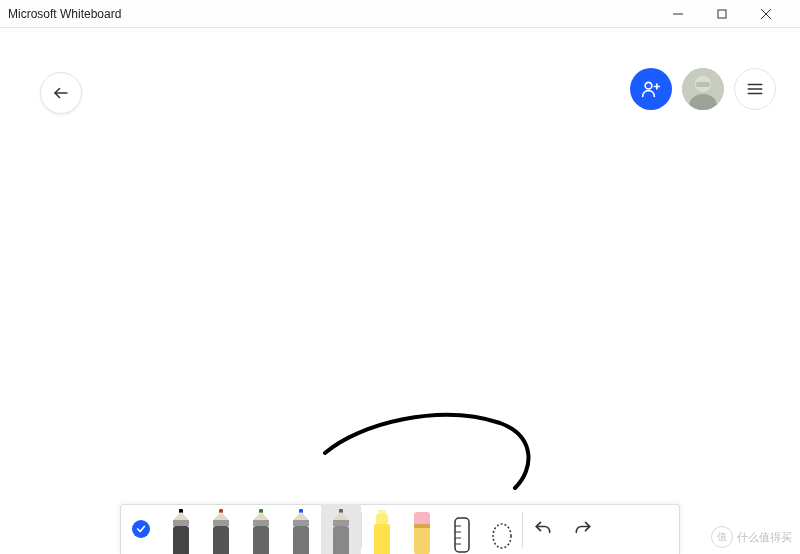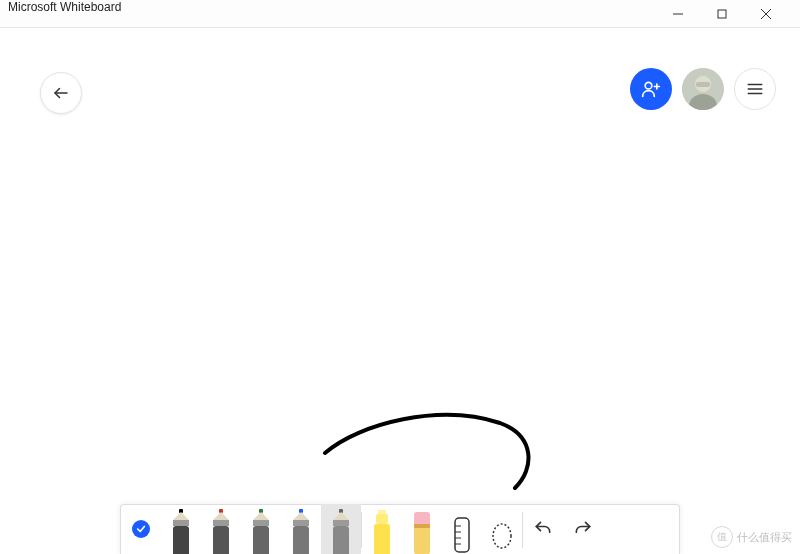--- a/index.html
+++ b/index.html
@@ -1,19 +1,19 @@
 <!DOCTYPE html>
 <html><head>
 <meta charset="utf-8">
 <style>
   * { box-sizing: border-box; margin: 0; padding: 0; }
   html, body { width: 800px; height: 554px; font-family: "Segoe UI", sans-serif; background: #fff; overflow: hidden; }
 
   
-  .titlebar { height: 28px; display: flex; align-items: flex-start; justify-content: space-between; padding: 0 12px 0 8px; border-bottom: 1px solid #e5e5e5; font-size: 12px; color: #222; background:#fdfdfd; }
+  .titlebar { height: 28px; display: flex; align-items: center; justify-content: space-between; padding: 0 12px 0 8px; border-bottom: 1px solid #e5e5e5; font-size: 12px; color: #222; background:#fdfdfd; }
   .titlebar .win-controls { display: flex; }
   .titlebar .win-btn { width: 44px; height: 28px; display:flex; align-items:center; justify-content:center; font-size: 10px; color:#333; }
   .titlebar .win-btn svg { width:10px; height:10px; stroke:#333; stroke-width:1; fill:none; }
 
   
   .canvas { position: absolute; top:28px; left:0; right:0; bottom:0; background:#fff; }
 
   
   .circle-btn { width:42px; height:42px; border-radius:50%; background:#fff; border:1px solid #e4e4e4; display:flex; align-items:center; justify-content:center; box-shadow:0 1px 3px rgba(0,0,0,0.08); }
   .back-btn { position:absolute; top:44px; left:40px; }

